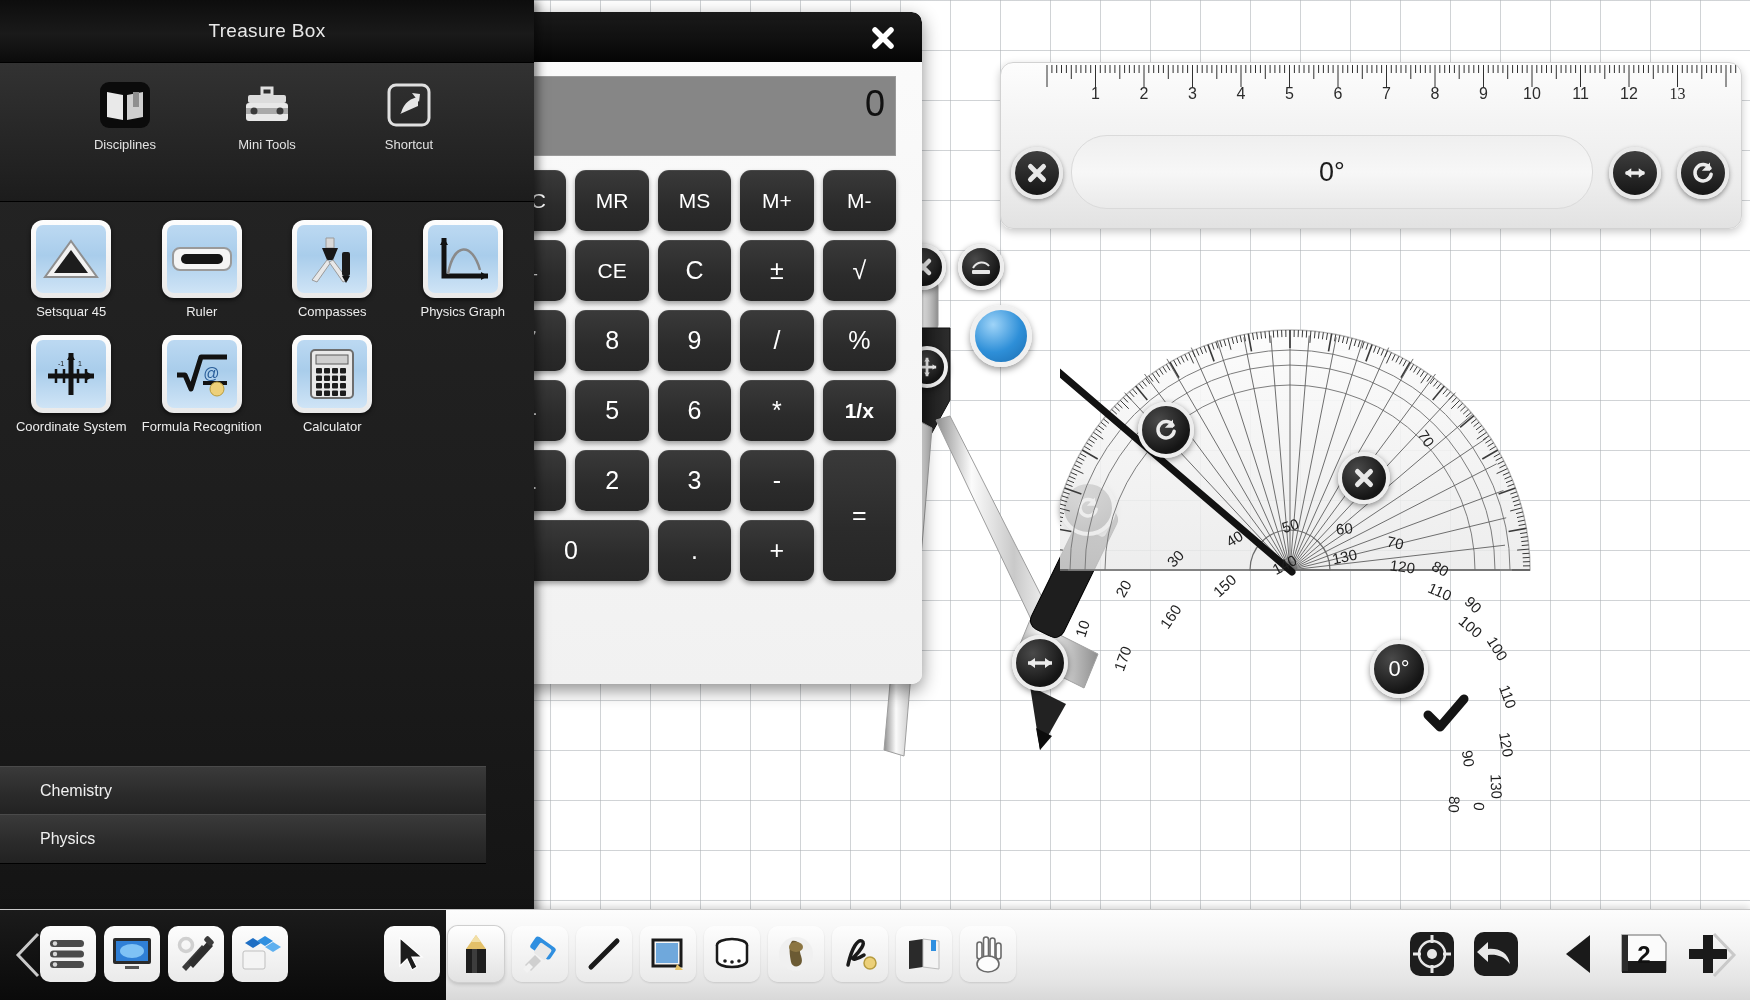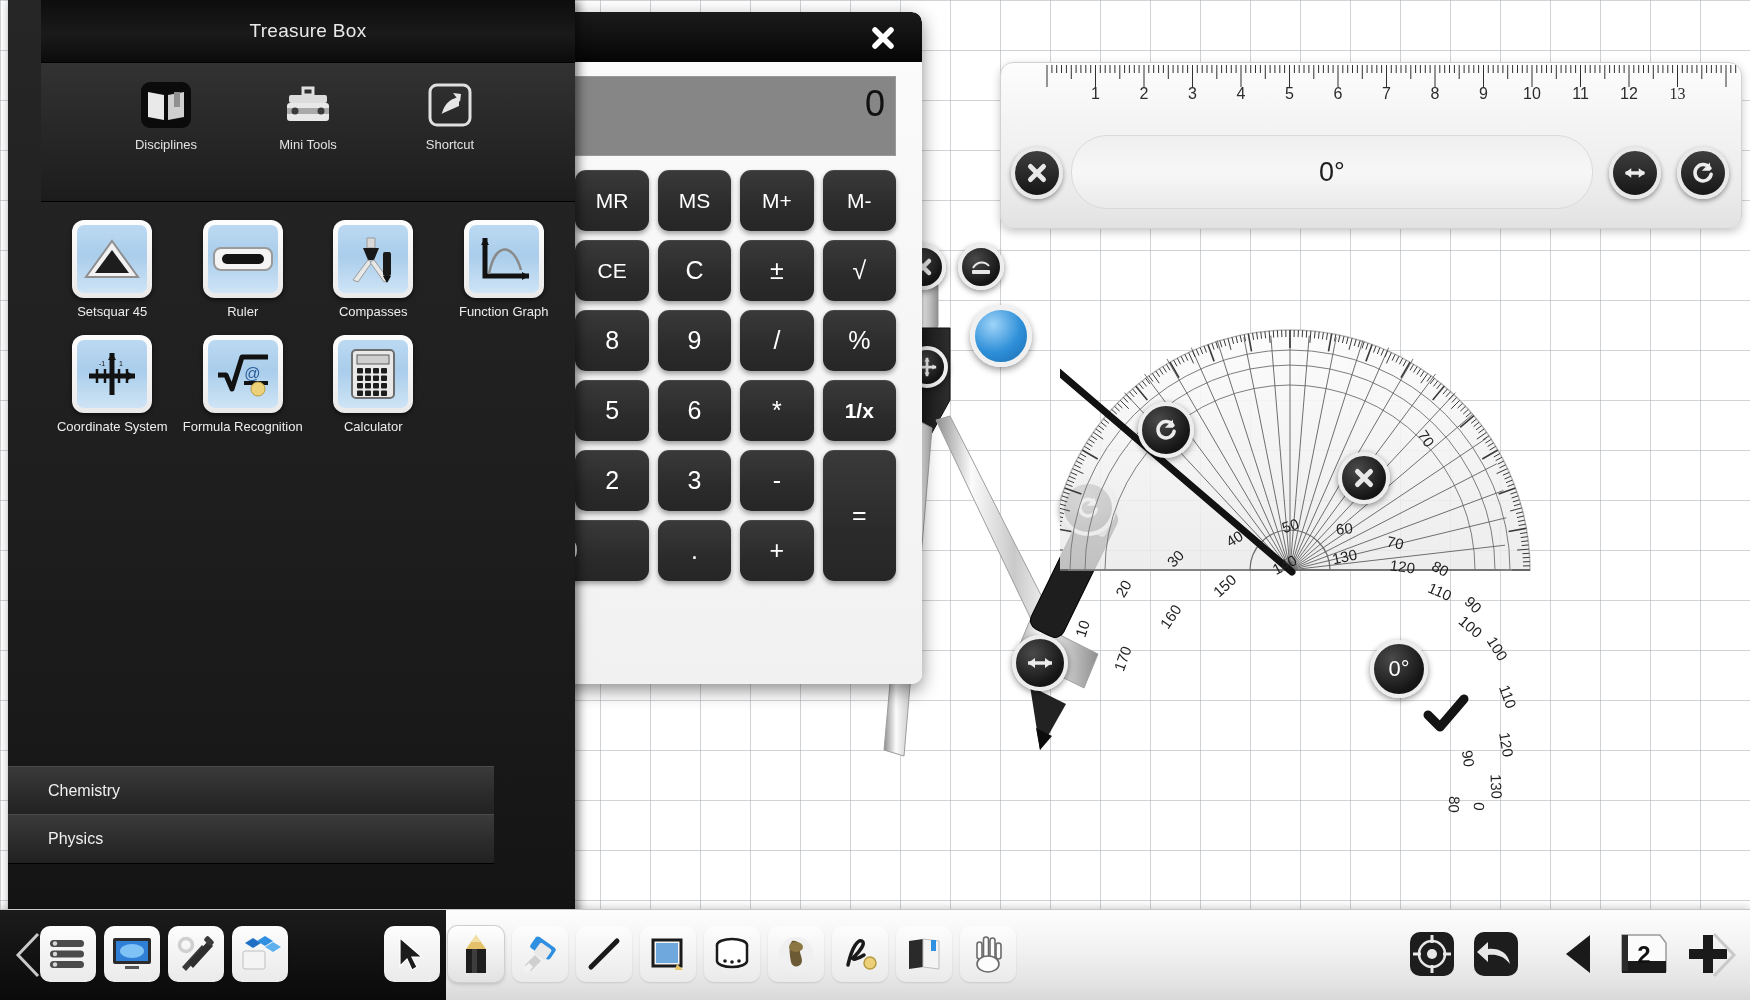--- a/index.html
+++ b/index.html
@@ -13,26 +13,25 @@
   #canvas{
     position:absolute;left:0;top:0;width:1750px;height:1000px;
     background-color:#ffffff;
     background-image:
       linear-gradient(to right, rgba(170,175,180,.55) 1px, transparent 1px),
       linear-gradient(to bottom, rgba(170,175,180,.55) 1px, transparent 1px);
     background-size:50px 50px;
   }
   
   #treasurebox{
-    position:absolute;left:8px;top:0;width:534px;height:920px;
+    position:absolute;left:0;top:0;width:534px;height:920px;
     background:linear-gradient(to bottom,#262626 0%,#1d1d1d 60%,#141414 100%);
     color:#e8e8e8;
     box-shadow:3px 0 10px rgba(0,0,0,.55);
     overflow:hidden;
-    padding-left:33px;
   }
   .tb-title{
     height:62px;line-height:62px;text-align:center;
     font-size:19px;color:#e9e9e9;
     background:linear-gradient(to bottom,#0d0d0d,#1a1a1a 55%,#0b0b0b);
     border-bottom:1px solid #000;
     letter-spacing:.3px;
   }
   .tb-modes{
     height:122px;
@@ -865,21 +864,21 @@
       <div class="tb-item">
         <div class="tb-ic">
           <div class="tb-ic-in">
             <svg width="58" height="46" viewBox="0 0 58 46">
               <path d="M10 2 L10 40 L54 40" stroke="#121212" stroke-width="5" fill="none"></path>
               <path d="M10 2 l-4 7 h8 z M54 40 l-7 -4 v8 z" fill="#121212"></path>
               <path d="M14 38 C20 6 38 6 46 34" stroke="#8a8a8a" stroke-width="2.5" fill="none"></path>
             </svg>
           </div>
         </div>
-        <div class="tb-lbl">Function Graph</div>
+        <div class="tb-lbl">Physics Graph</div>
       </div>
       <div class="tb-item">
         <div class="tb-ic">
           <div class="tb-ic-in">
             <svg width="58" height="48" viewBox="0 0 58 48">
               <path d="M29 3 L29 45 M6 26 L52 26" stroke="#121212" stroke-width="5"></path>
               <path d="M29 3 l-4 7 h8 z M52 26 l-7 -4 v8 z" fill="#121212"></path>
               <path d="M14 19 L14 33 M22 19 L22 33 M36 19 L36 33 M44 19 L44 33" stroke="#121212" stroke-width="2.5"></path>
               <text x="16" y="16" font-size="7" fill="#111">-1</text>
               <text x="36" y="16" font-size="7" fill="#111">1</text>

